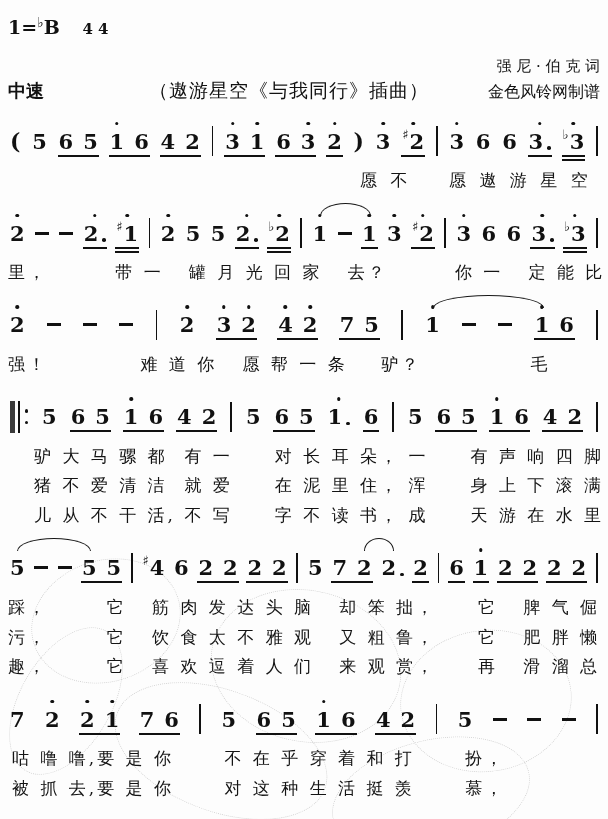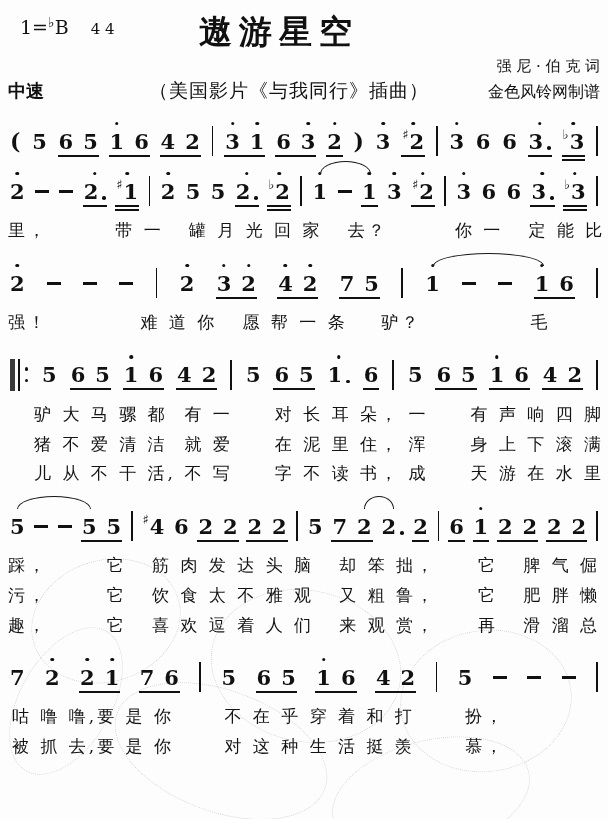--- a/index.html
+++ b/index.html
@@ -5,21 +5,21 @@
   html,body{margin:0;padding:0;}
   body{
     width:608px;height:819px;background:#fdfdfd;color:#111;
     font-family:"DejaVu Serif","Liberation Serif",serif;
     position:relative;overflow:hidden;
   }
   .sheet{position:relative;z-index:2;padding:8px 8px 0 8px;}
 
   
   .hdr-row1{display:flex;justify-content:space-between;align-items:flex-start;}
-  .keysig{font-size:19px;font-weight:normal;white-space:nowrap;padding-top:8px;width:150px;margin-left:12px;}
+  .keysig{font-size:19px;font-weight:bold;white-space:nowrap;padding-top:8px;width:150px;}
   .keysig .flat{font-size:14px;position:relative;top:-7px;}
   .ts{display:inline-block;vertical-align:middle;text-align:center;margin-left:16px;font-size:15px;line-height:1;}
   .ts .frac-bar{height:1.6px;background:#111;margin:2px 0;width:14px;}
   .page-title{flex:1;text-align:center;font-size:33px;font-weight:bold;letter-spacing:7px;padding-top:2px;white-space:nowrap;}
   .credits{width:212px;text-align:right;font-size:15px;line-height:1.55;padding-top:3px;white-space:nowrap;margin-top:44px;}
   .hdr-row2{display:flex;justify-content:center;align-items:baseline;margin-top:0px;}
   .tempo{font-size:18px;font-weight:bold;width:120px;}
   .subtitle{flex:1;text-align:center;font-size:19px;letter-spacing:1px;white-space:nowrap;}
   .credit{width:150px;text-align:right;font-size:16px;white-space:nowrap;}
 
@@ -83,28 +83,27 @@
 <div class="sheet">
   <div class="hdr-row1">
     <div class="keysig">
       <span>1=</span><span class="flat">♭</span><span>B</span>
       <span class="ts">
         <span>4</span>
         <span class="frac-bar"></span>
         <span>4</span>
       </span>
     </div>
-    <div class="page-title">遨游星空</div>
     <div class="credits">
       <div>强 尼 · 伯  克 词</div>
     </div>
   </div>
   <div class="hdr-row2">
     <div class="tempo">中速</div>
-    <div class="subtitle">（美国影片《与我同行》插曲）</div>
+    <div class="subtitle">（遨游星空《与我同行》插曲）</div>
     <div class="credit">金色风铃网制谱</div>
   </div>
 
   <div id="systems">
       <div class="system">
         <div class="notes">
           <span class="paren">(</span>
           <span class="note">
             <span class="digit">5</span>
           </span>
@@ -193,20 +192,21 @@
           </span>
           <span class="note">
             <span class="odot"></span>
             <span class="acc">♭</span>
             <span class="digit">3</span>
             <span class="ul l1"></span>
             <span class="ul l2"></span>
           </span>
           <span class="barline"></span>
         </div>
+        <div class="lyr">愿 不    愿 遨 游 星 空</div>
       </div>
       <div class="system">
         <div class="notes">
           <span class="note">
             <span class="odot"></span>
             <span class="digit">2</span>
           </span>
           <span class="note">
             <span class="dash"></span>
           </span>

